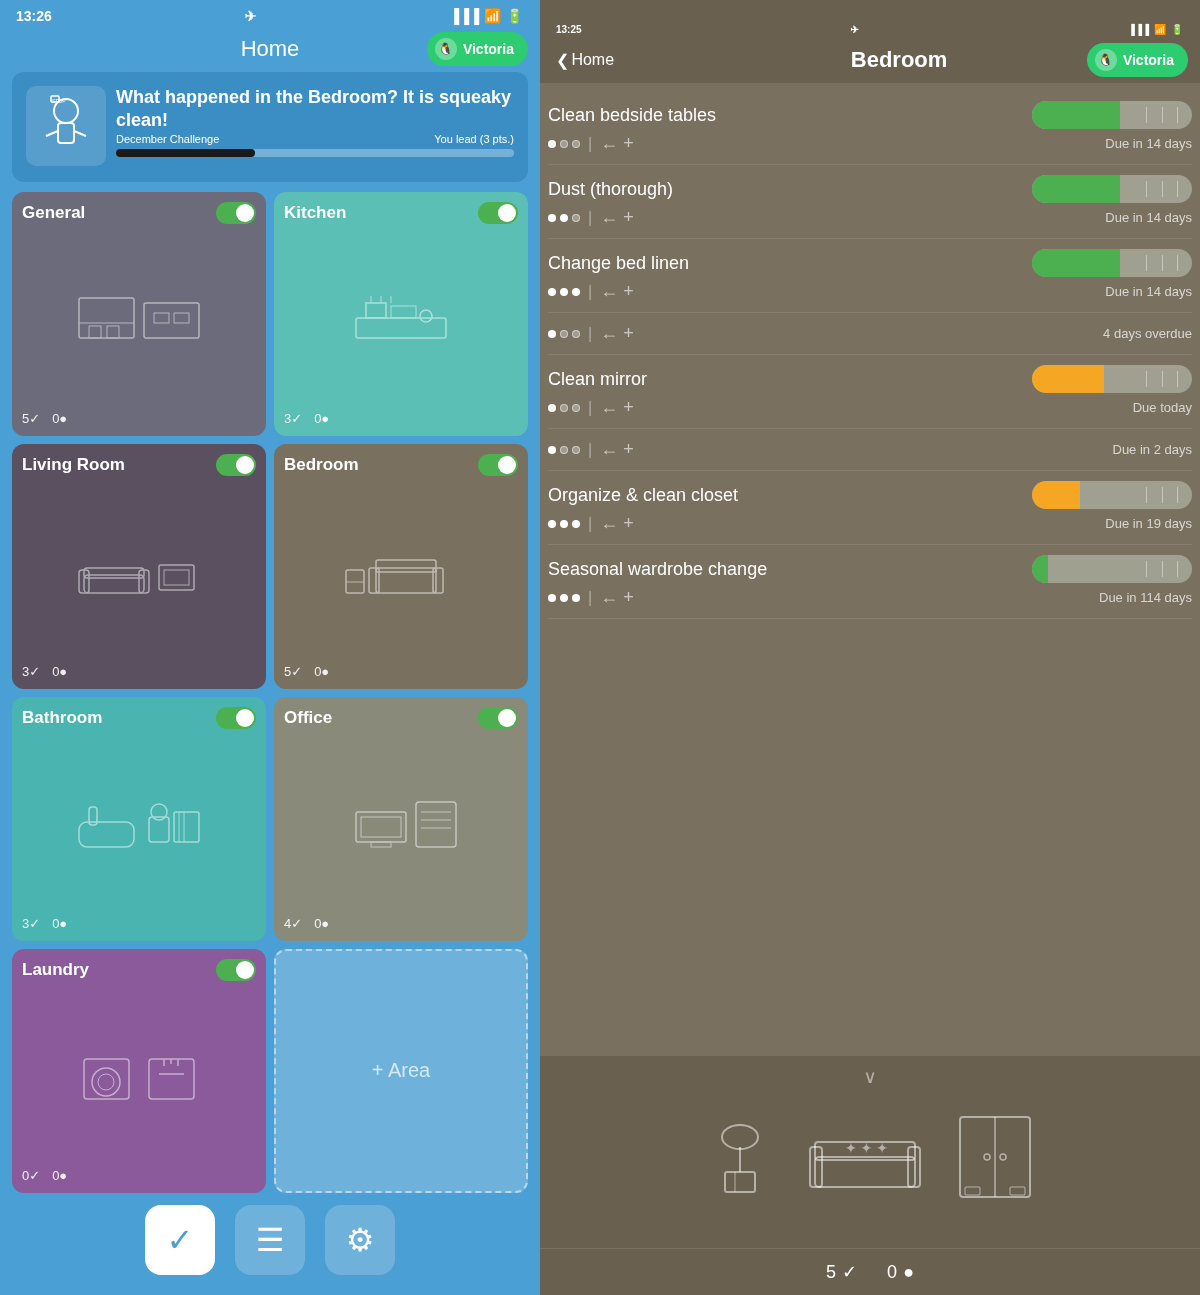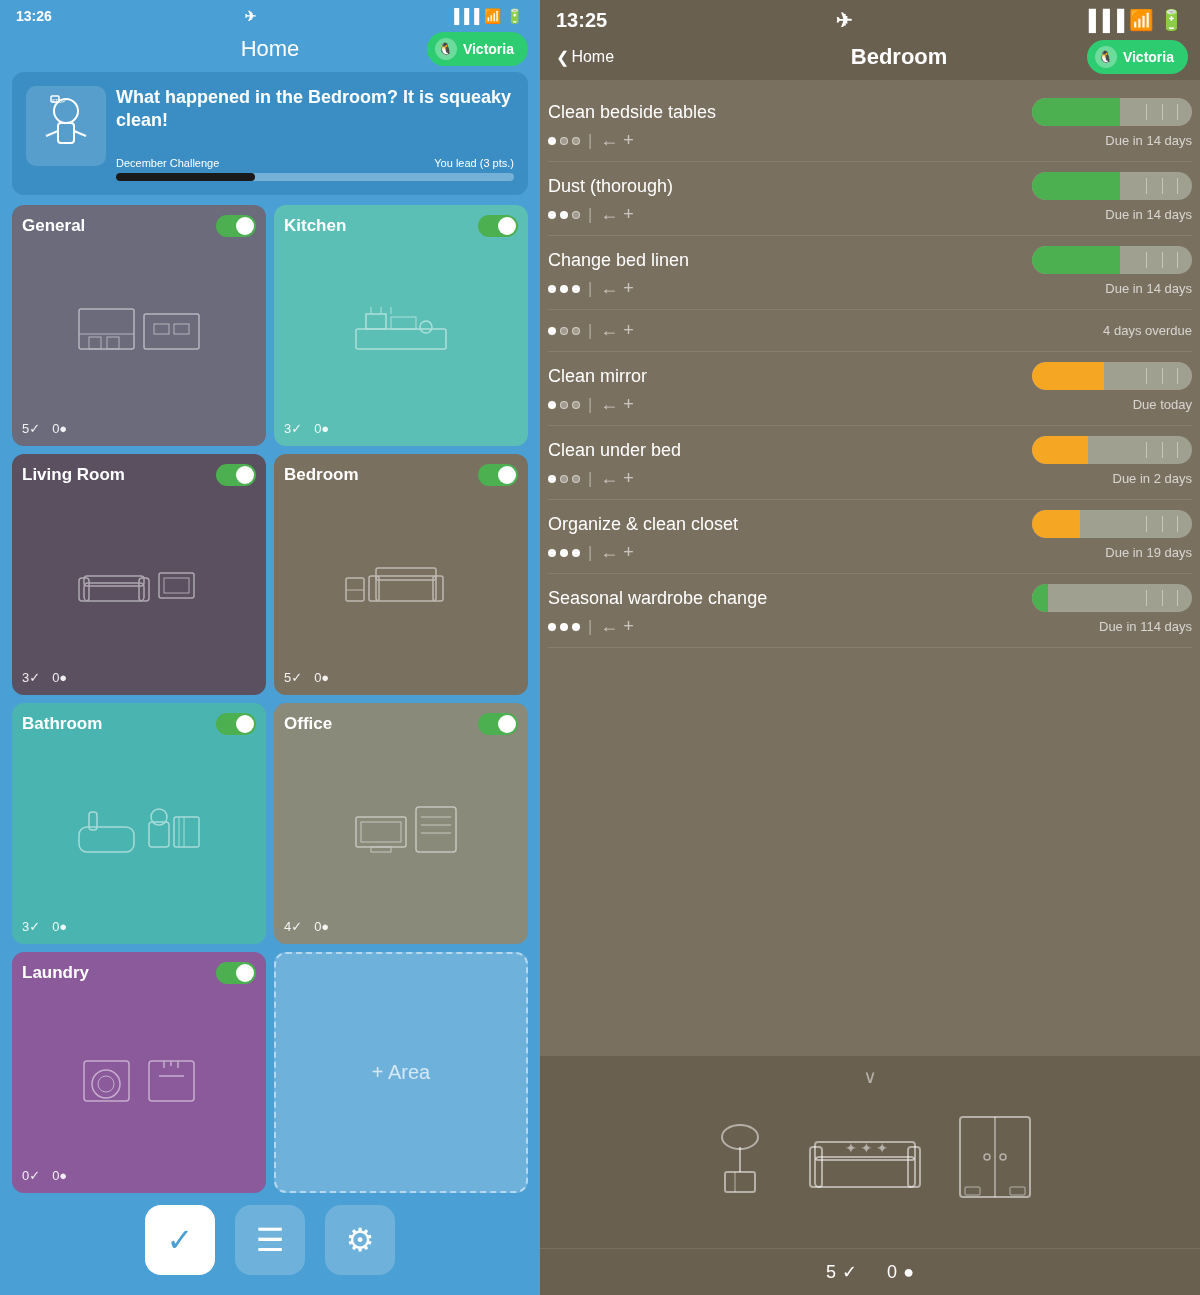--- a/index.html
+++ b/index.html
@@ -87,21 +87,21 @@
       background: rgba(255,255,255,0.15);
       border-radius: 10px;
       flex-shrink: 0;
       display: flex;
       align-items: center;
       justify-content: center;
       color: white;
       font-size: 36px;
     }
     .promo-text { color: white; flex: 1; }
-    .promo-title { font-size: 18px; font-weight: 700; line-height: 1.3; margin-bottom: 24px; }
+    .promo-title { font-size: 18px; font-weight: 700; line-height: 1.3; margin-bottom: 0; }
     .progress-label { display: flex; justify-content: space-between; font-size: 11px; margin-bottom: 4px; gap: 13px; }
     .progress-bar-bg { background: rgba(255,255,255,0.3); border-radius: 4px; height: 8px; }
     .progress-bar-fill { background: #1a1a1a; border-radius: 4px; height: 8px; width: 35%; }
 
     .rooms-grid {
       display: grid;
       grid-template-columns: 1fr 1fr;
       gap: 8px;
       padding: 0 12px;
       flex: 1;
@@ -207,23 +207,23 @@
       background: #7A7060;
       display: flex;
       flex-direction: column;
       overflow: hidden;
     }
 
     .status-bar-right {
       display: flex;
       justify-content: space-between;
       align-items: center;
-      padding: 8px 16px 4px;
-      color: white;
-      font-size: 20px;
+      padding: 24px 16px 4px;
+      color: white;
+      font-size: 10px;
       font-weight: 600;
       background: #6A6050;
     }
 
     .header-right {
       display: flex;
       align-items: center;
       padding: 8px 16px 10px;
       background: #6A6050;
     }
@@ -710,31 +710,20 @@
           <div class="dot empty"></div>
           <div class="dot empty"></div>
           <span style="color:rgba(255,255,255,0.4);margin:0 4px">|</span>
           <span class="task-controls">← +</span>
         </div>
         <span class="task-due">Due today</span>
       </div>
     </div>
 
     <div class="task-item">
-      <div class="task-top">
-        <span class="task-name">Clean under bed</span>
-        <div class="task-progress-pill">
-          <div class="task-progress-fill" style="background:#F5A623; width:35%;"></div>
-          <div class="pill-dividers">
-            <div class="pill-div"></div>
-            <div class="pill-div"></div>
-            <div class="pill-div"></div>
-          </div>
-        </div>
-      </div>
       <div class="task-bottom">
         <div class="task-dots">
           <div class="dot filled"></div>
           <div class="dot empty"></div>
           <div class="dot empty"></div>
           <span style="color:rgba(255,255,255,0.4);margin:0 4px">|</span>
           <span class="task-controls">← +</span>
         </div>
         <span class="task-due">Due in 2 days</span>
       </div>

